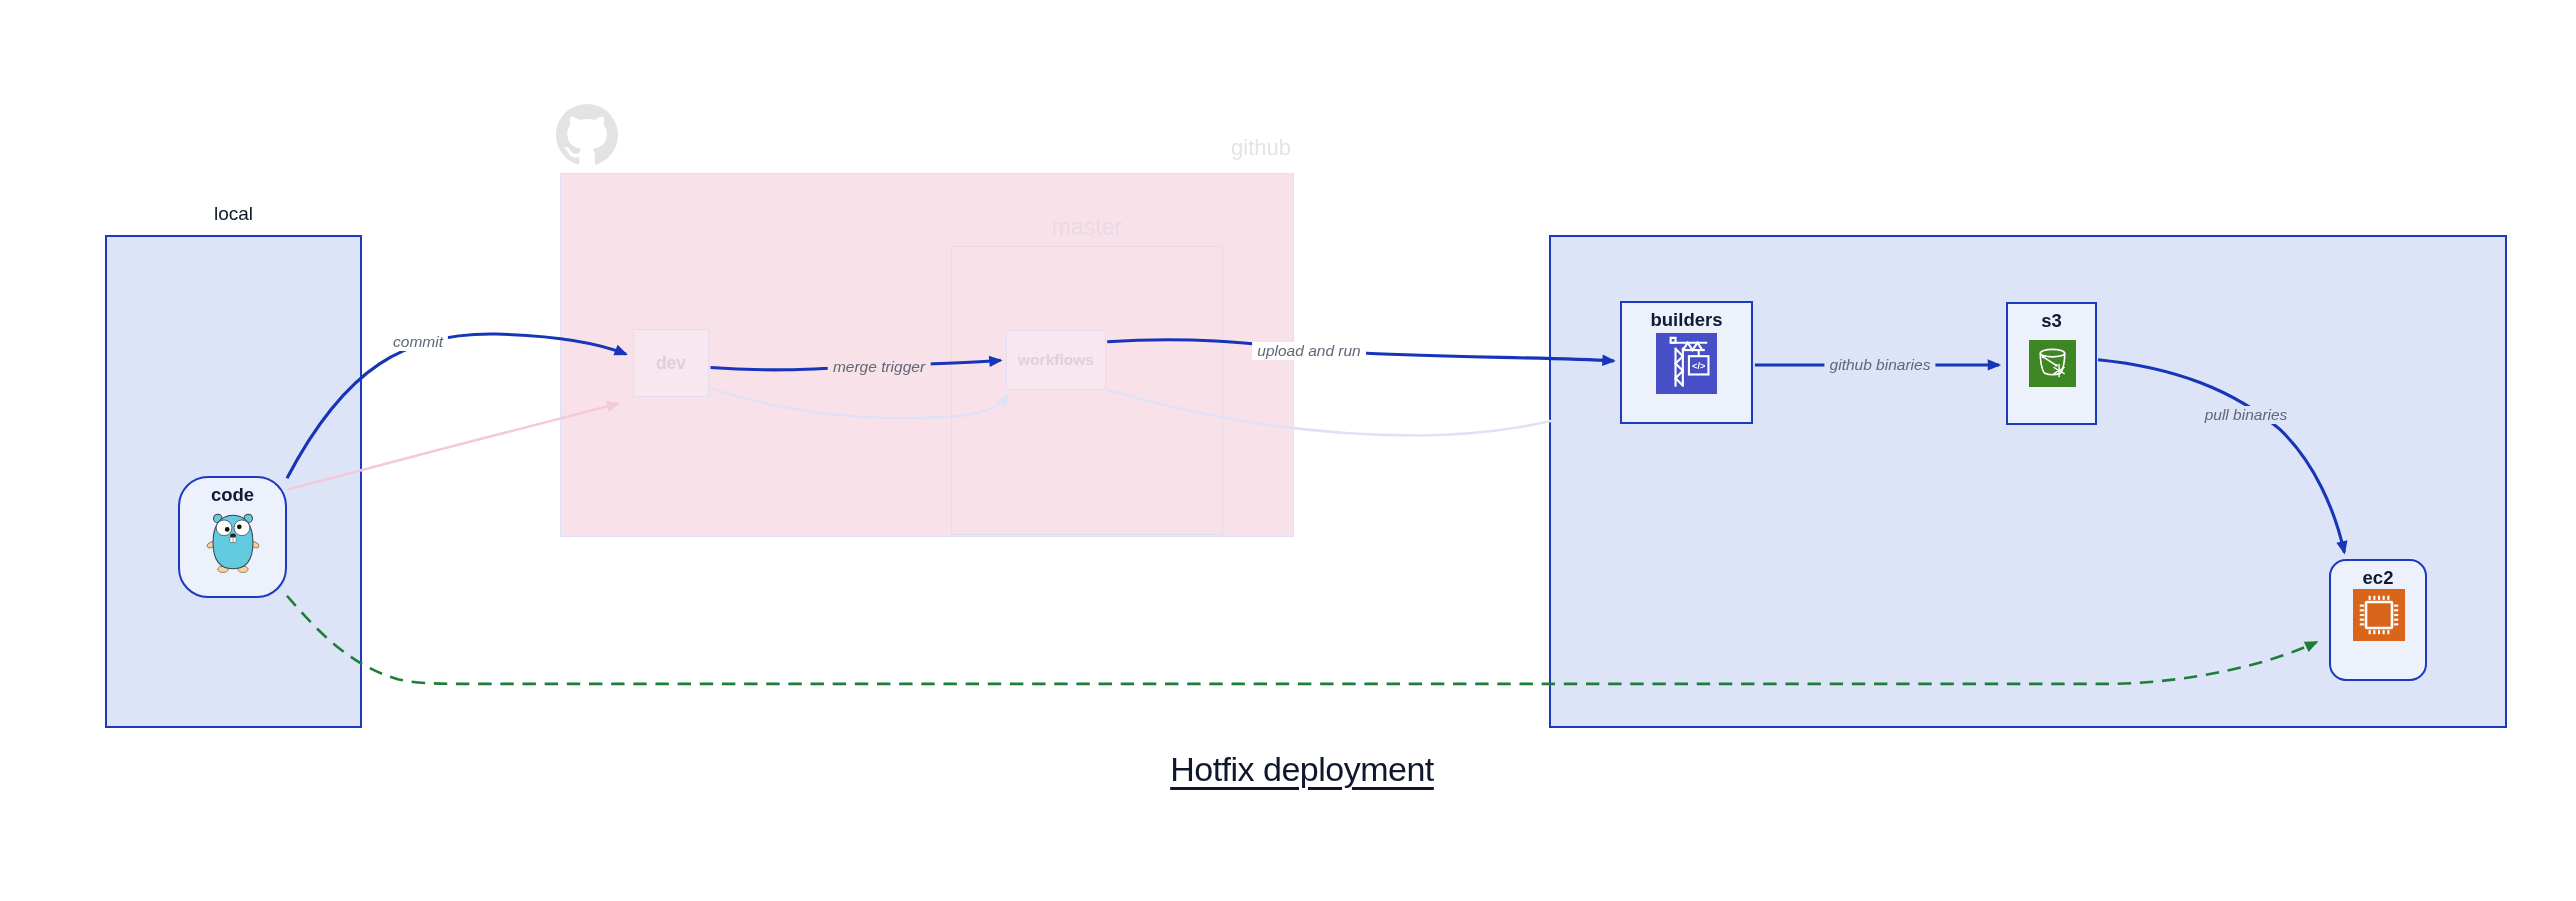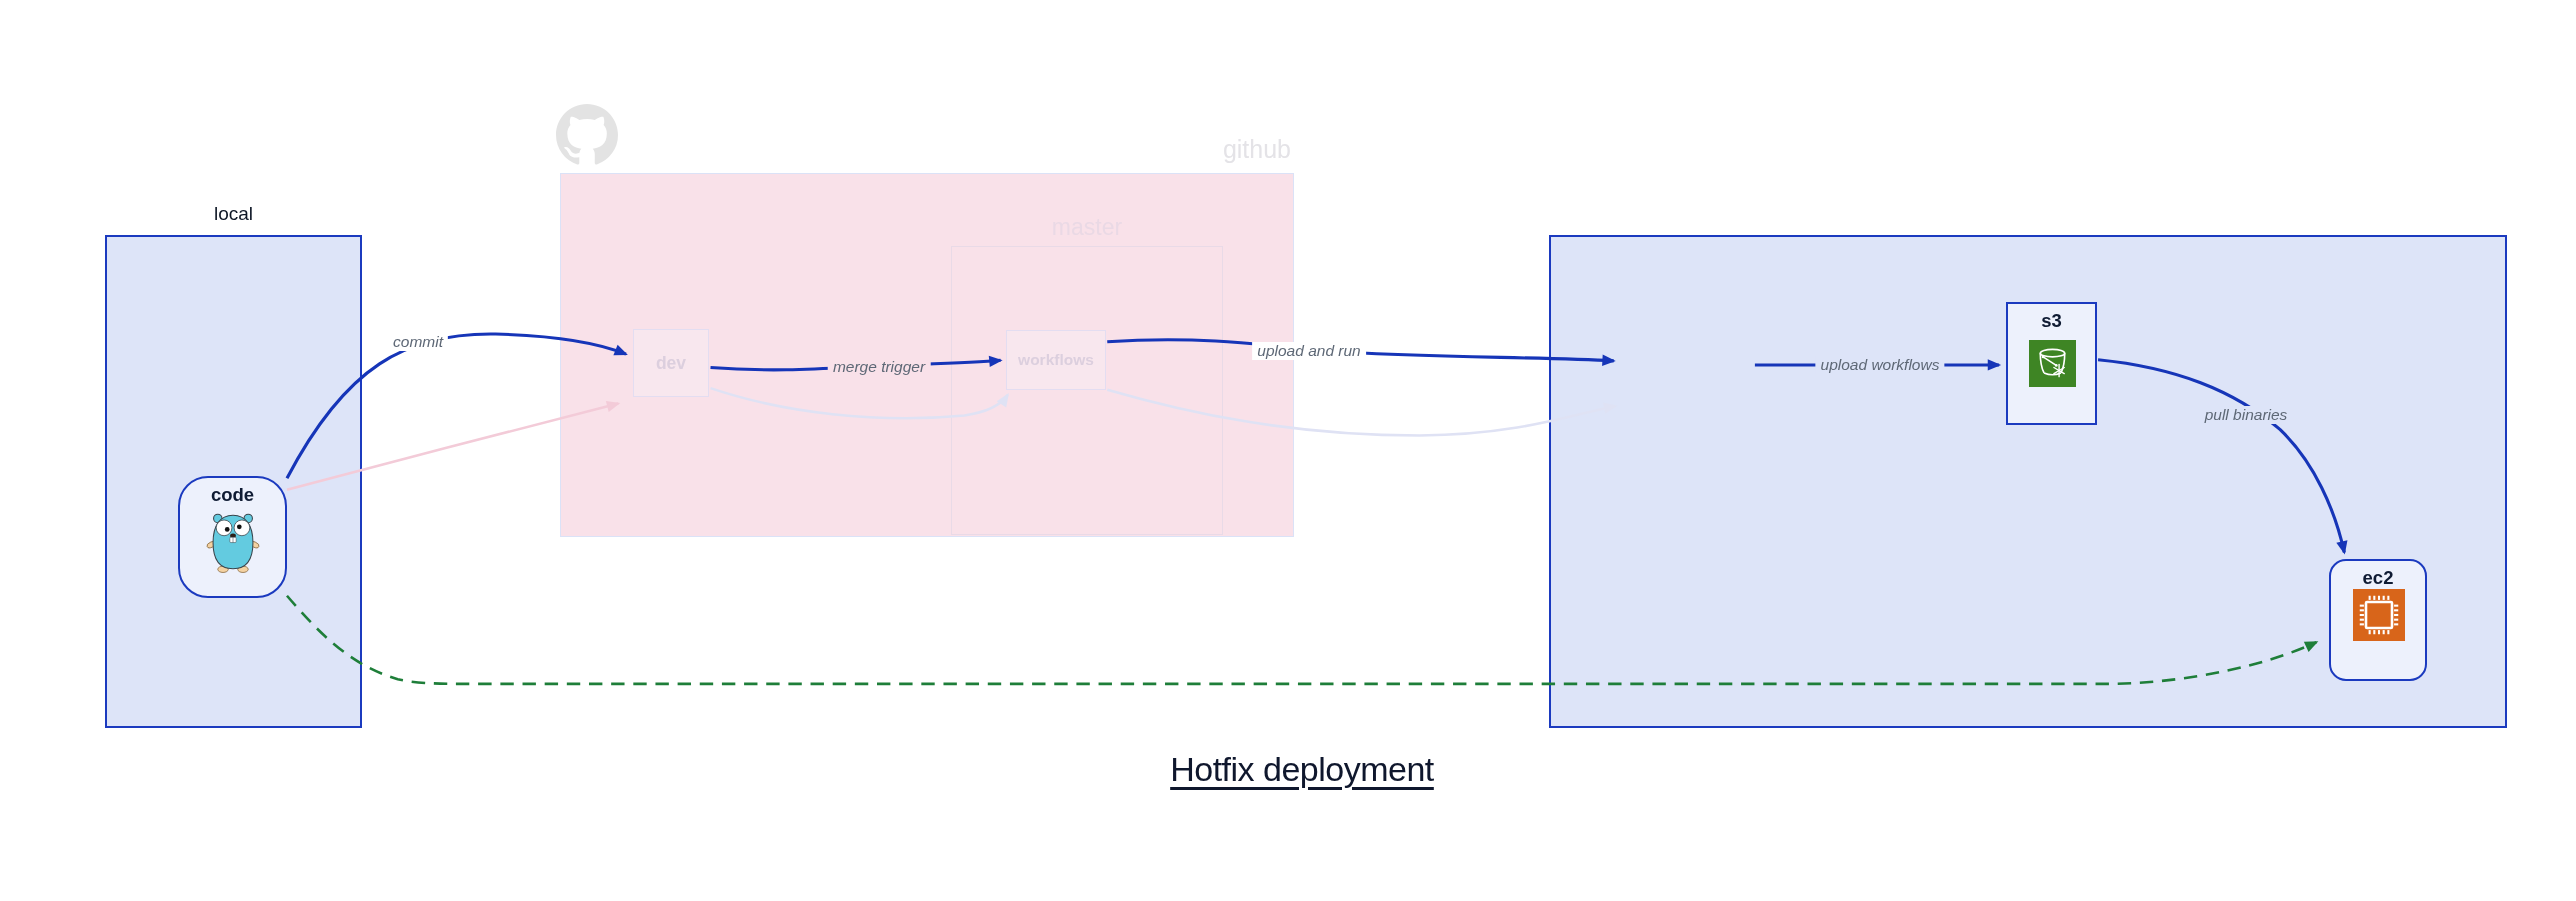--- a/index.html
+++ b/index.html
@@ -3,21 +3,21 @@
 <meta charset="utf-8">
 <style>
   html,body{margin:0;padding:0;background:#fff;}
   .stage{position:relative;width:2604px;height:902px;background:#ffffff;overflow:hidden;
          font-family:"Liberation Sans",sans-serif;}
   
   .region{position:absolute;background:#dde4f8;border:2.1px solid #1b3abf;box-sizing:border-box;z-index:1;}
   .region-label{position:absolute;color:#0e1726;font-size:19px;text-align:center;z-index:5;}
   .github-box{position:absolute;left:560px;top:173px;width:734px;height:364px;background:#f9e1e9;
               border:1.5px solid #dbe2f7;box-sizing:border-box;z-index:1;}
-  .github-label{position:absolute;left:1175px;top:135px;width:116px;text-align:right;font-size:25px;
+  .github-label{position:absolute;left:1175px;top:135px;width:116px;text-align:right;font-size:22px;
                 color:#e4e3e7;z-index:5;}
   .master-box{position:absolute;left:951px;top:246px;width:272px;height:289px;border:1.5px solid #e9dae7;
               box-sizing:border-box;z-index:2;}
   .master-label{position:absolute;left:951px;top:214px;width:272px;text-align:center;font-size:23px;
                 color:#ead9e5;z-index:5;}
   .octocat{position:absolute;left:556px;top:104px;width:62px;height:62px;z-index:5;}
   
   .node{position:absolute;background:#edf1fc;border:2.6px solid #1b3abf;box-sizing:border-box;
         text-align:center;z-index:20;}
   .node-label{font-weight:bold;font-size:18.5px;color:#0f1b33;margin-top:6.2px;}
@@ -104,20 +104,39 @@
     </svg>
   </div>
 
   <div class="faded-node" style="left:633px;top:329px;width:76px;height:68px;">
     <span class="flabel">dev</span>
   </div>
   <div class="faded-node" style="left:1006px;top:330px;width:100px;height:60px;">
     <span class="flabel" style="font-size:15.5px;">workflows</span>
   </div>
 
+  <div class="node" style="left:1620px;top:301px;width:133px;height:123px;">
+    <div class="node-label">builders</div>
+    <div class="icon-tile" style="left:34px;top:30px;width:61px;height:61px;background:#464fc5;">
+      <svg width="61" height="61" viewBox="0 0 100 100">
+        <g fill="none" stroke="#ffffff" stroke-width="3.5">
+          <path d="M32,16 V8 H24 V16 Z"></path>
+          <line x1="32" y1="24" x2="32" y2="88"></line>
+          <line x1="44" y1="24" x2="44" y2="88"></line>
+          <path d="M32,26 L44,38 L32,50 L44,62 L32,74 L44,86"></path>
+          <line x1="24" y1="16" x2="84" y2="16"></line>
+          <line x1="44" y1="28" x2="80" y2="28"></line>
+          <path d="M44,28 L52,16 L60,28 L68,16 L76,28"></path>
+          <line x1="70" y1="28" x2="70" y2="38"></line>
+          <rect x="54" y="38" width="32" height="30"></rect>
+        </g>
+        <text x="70" y="59" text-anchor="middle" font-family="Liberation Sans, sans-serif" font-size="15" font-weight="bold" fill="#ffffff">&lt;/&gt;</text>
+      </svg>
+    </div>
+  </div>
 
   <div class="node" style="left:2006px;top:302px;width:91px;height:123px;">
     <div class="node-label">s3</div>
     <div class="icon-tile" style="left:20.6px;top:36px;width:47px;height:47px;background:#3e8524;">
       <svg width="47" height="47" viewBox="0 0 100 100">
         <g fill="none" stroke="#ffffff" stroke-width="3.5">
           <ellipse cx="50" cy="28" rx="26" ry="8"></ellipse>
           <path d="M24,28 C24,46 28,62 32,70"></path>
           <path d="M76,28 C76,46 72,62 68,70"></path>
           <path d="M32,70 Q50,78 68,70"></path>
@@ -161,19 +180,19 @@
           <line x1="79" y1="68" x2="87" y2="68"></line>
         </g>
         <rect x="25" y="25" width="50" height="50" rx="2" fill="none" stroke="#ffffff" stroke-width="5"></rect>
       </svg>
     </div>
   </div>
 
   <div class="elabel bg-white" style="left:418px;top:342px;">commit</div>
   <div class="elabel bg-pink" style="left:879px;top:367px;">merge trigger</div>
   <div class="elabel bg-white" style="left:1309px;top:351px;">upload and run</div>
-  <div class="elabel bg-blue" style="left:1880px;top:365px;">upload workflows</div>
+  <div class="elabel bg-blue" style="left:1880px;top:365px;">github binaries</div>
   <div class="elabel bg-blue" style="left:2246px;top:415px;">pull binaries</div>
 
   <div class="title">Hotfix deployment</div>
 
 </div>
 
 
 </body></html>

